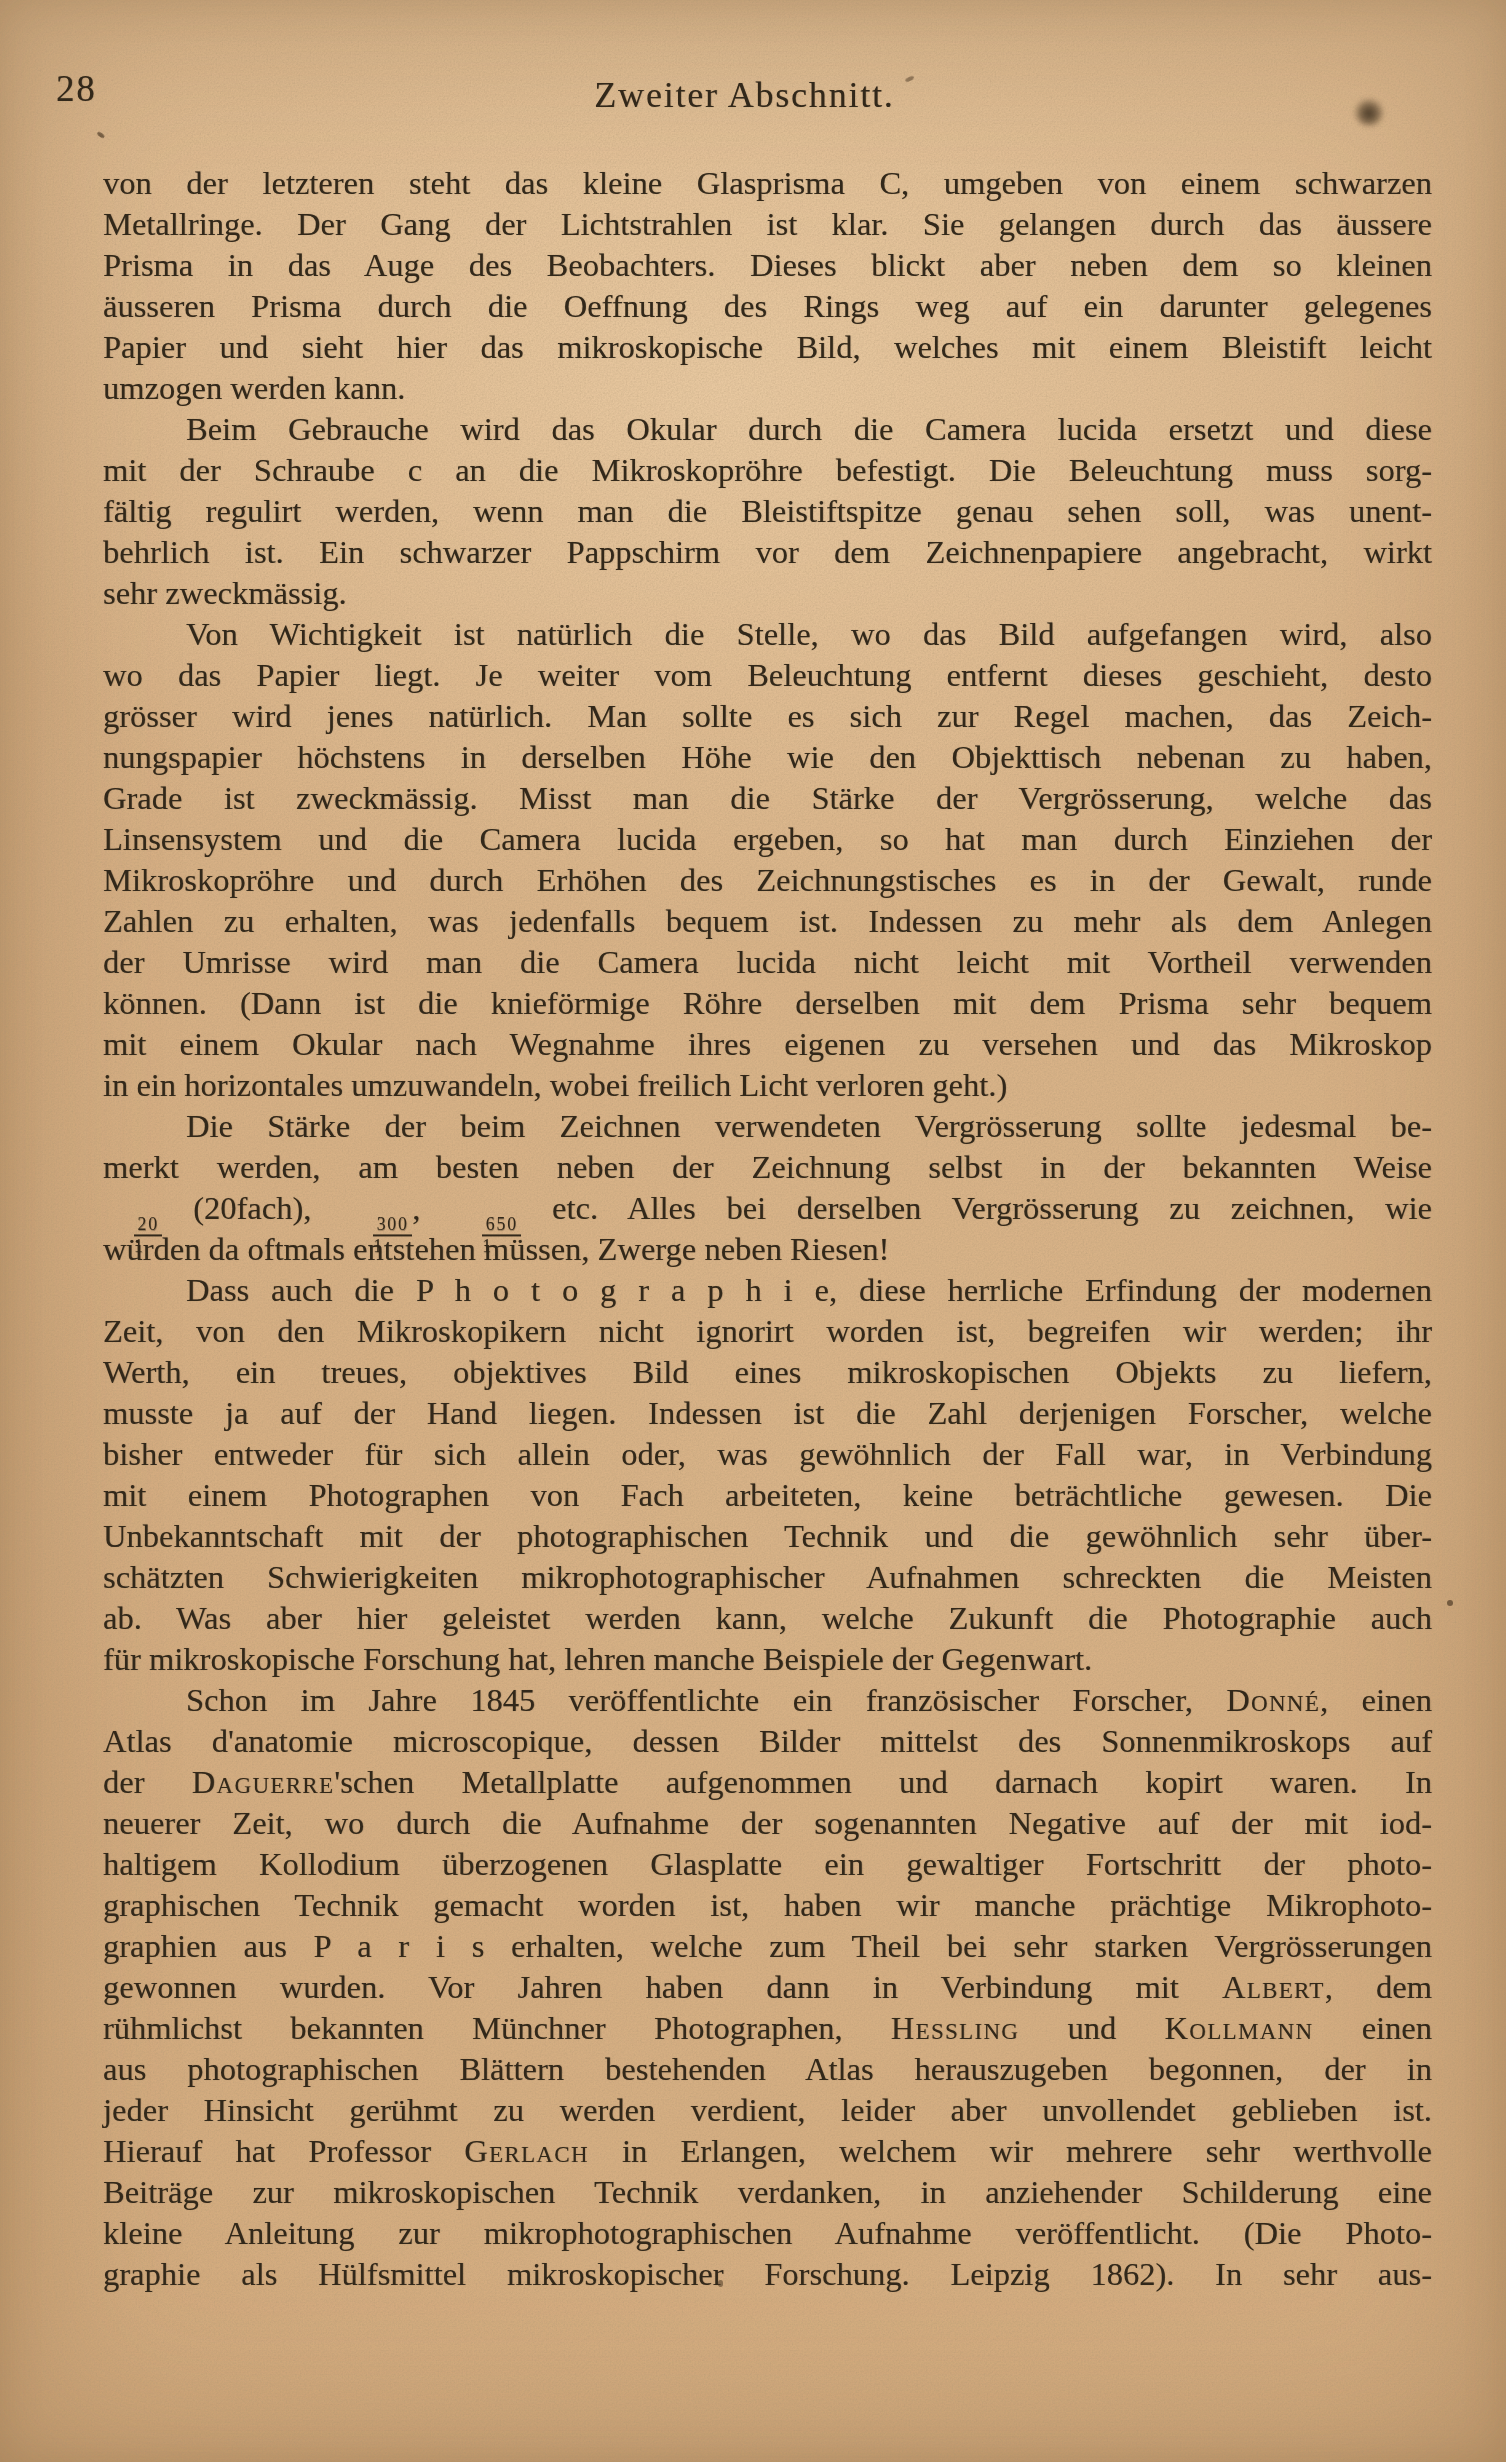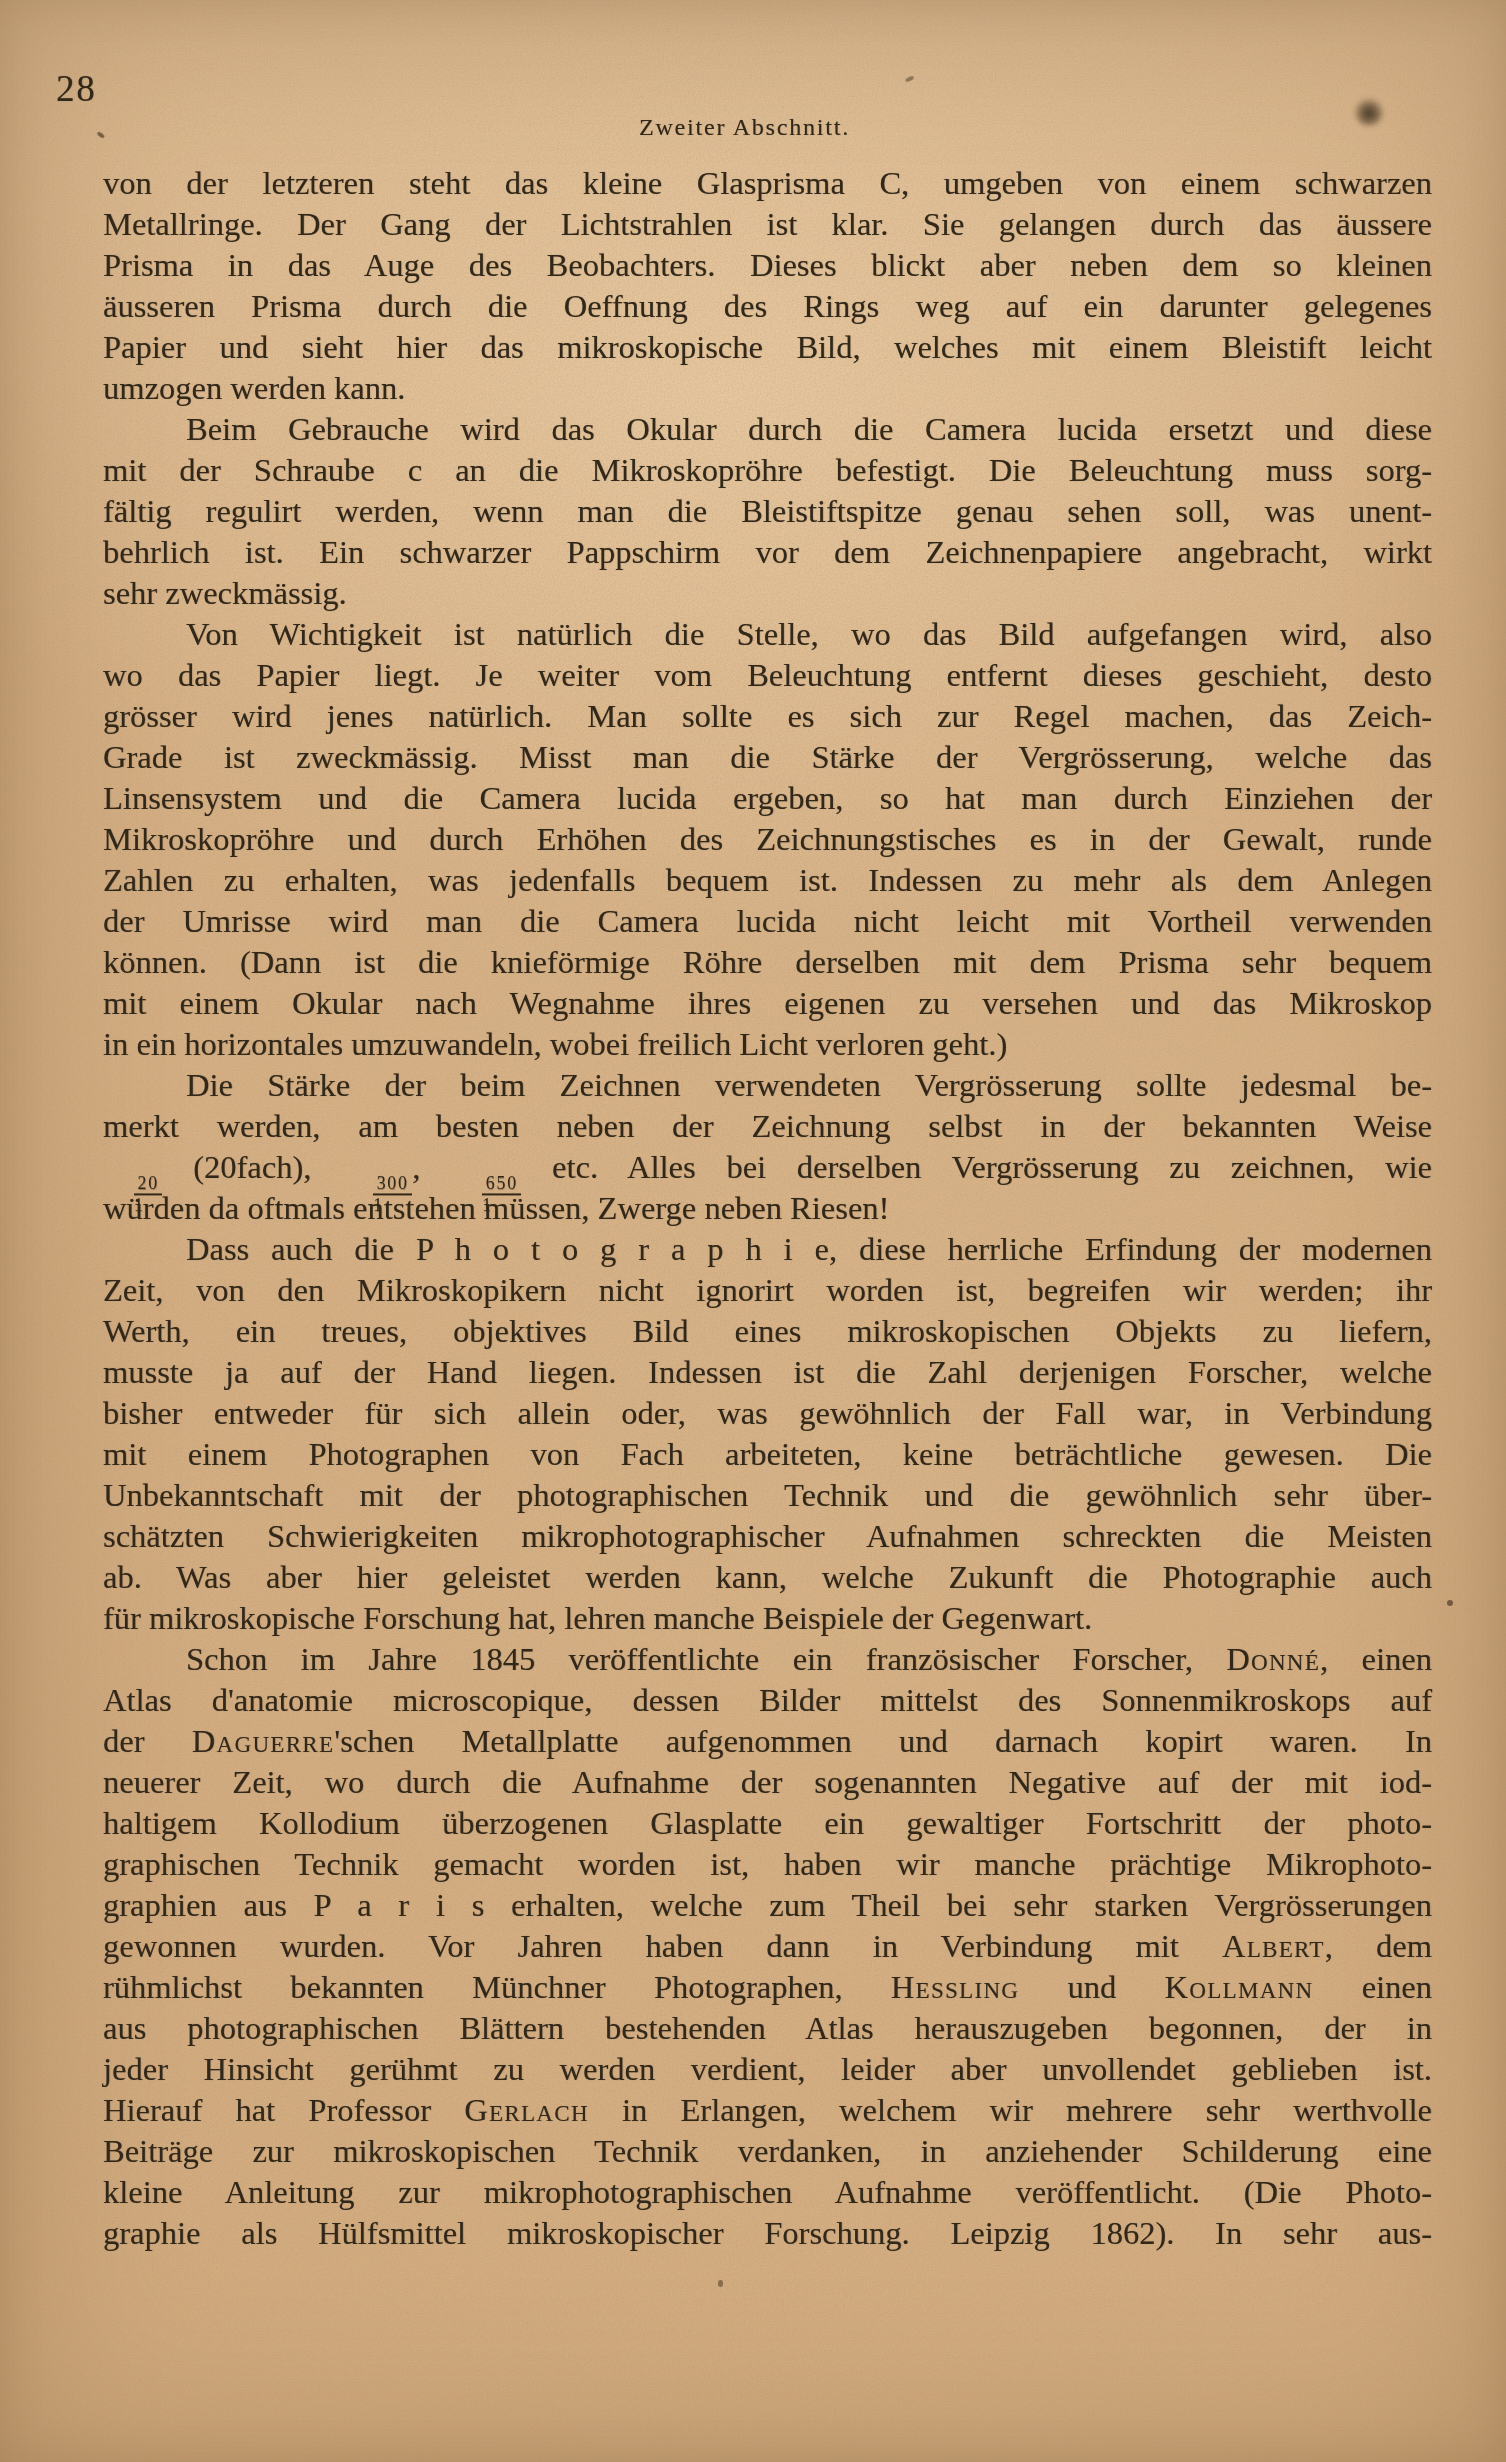--- a/index.html
+++ b/index.html
@@ -39,24 +39,23 @@
     font-size: 37px;
     letter-spacing: 1.8px;
     text-shadow: 0.4px 0.4px 0.7px rgba(50,40,26,0.45);
   }
   .title {
     position: absolute;
     left: 0;
     top: 74px;
     width: 1489px;
     text-align: center;
-    font-size: 24px;
+    font-size: 36px;
     letter-spacing: 1.8px;
     text-shadow: 0.4px 0.4px 0.7px rgba(50,40,26,0.45);
-    margin-top: 40px;
   }
   .textblock {
     position: absolute;
     left: 103px;
     top: 163px;
     width: 1329px;
   }
   .line {
     height: 41px;
     line-height: 41px;
@@ -135,20 +134,21 @@
         <div class="line">Beim Gebrauche wird das Okular durch die Camera lucida ersetzt und diese</div>
         <div class="line">mit der Schraube c an die Mikroskopröhre befestigt. Die Beleuchtung muss sorg-</div>
         <div class="line">fältig regulirt werden, wenn man die Bleistiftspitze genau sehen soll, was unent-</div>
         <div class="line">behrlich ist. Ein schwarzer Pappschirm vor dem Zeichnenpapiere angebracht, wirkt</div>
         <div class="line last">sehr zweckmässig.</div>
       </div>
       <div class="para indent">
         <div class="line">Von Wichtigkeit ist natürlich die Stelle, wo das Bild aufgefangen wird, also</div>
         <div class="line">wo das Papier liegt. Je weiter vom Beleuchtung entfernt dieses geschieht, desto</div>
         <div class="line">grösser wird jenes natürlich. Man sollte es sich zur Regel machen, das Zeich-</div>
+        <div class="line">nungspapier höchstens in derselben Höhe wie den Objekttisch nebenan zu haben,</div>
         <div class="line">Grade ist zweckmässig. Misst man die Stärke der Vergrösserung, welche das</div>
         <div class="line">Linsensystem und die Camera lucida ergeben, so hat man durch Einziehen der</div>
         <div class="line">Mikroskopröhre und durch Erhöhen des Zeichnungstisches es in der Gewalt, runde</div>
         <div class="line">Zahlen zu erhalten, was jedenfalls bequem ist. Indessen zu mehr als dem Anlegen</div>
         <div class="line">der Umrisse wird man die Camera lucida nicht leicht mit Vortheil verwenden</div>
         <div class="line">können. (Dann ist die knieförmige Röhre derselben mit dem Prisma sehr bequem</div>
         <div class="line">mit einem Okular nach Wegnahme ihres eigenen zu versehen und das Mikroskop</div>
         <div class="line last">in ein horizontales umzuwandeln, wobei freilich Licht verloren geht.)</div>
       </div>
       <div class="para indent">

